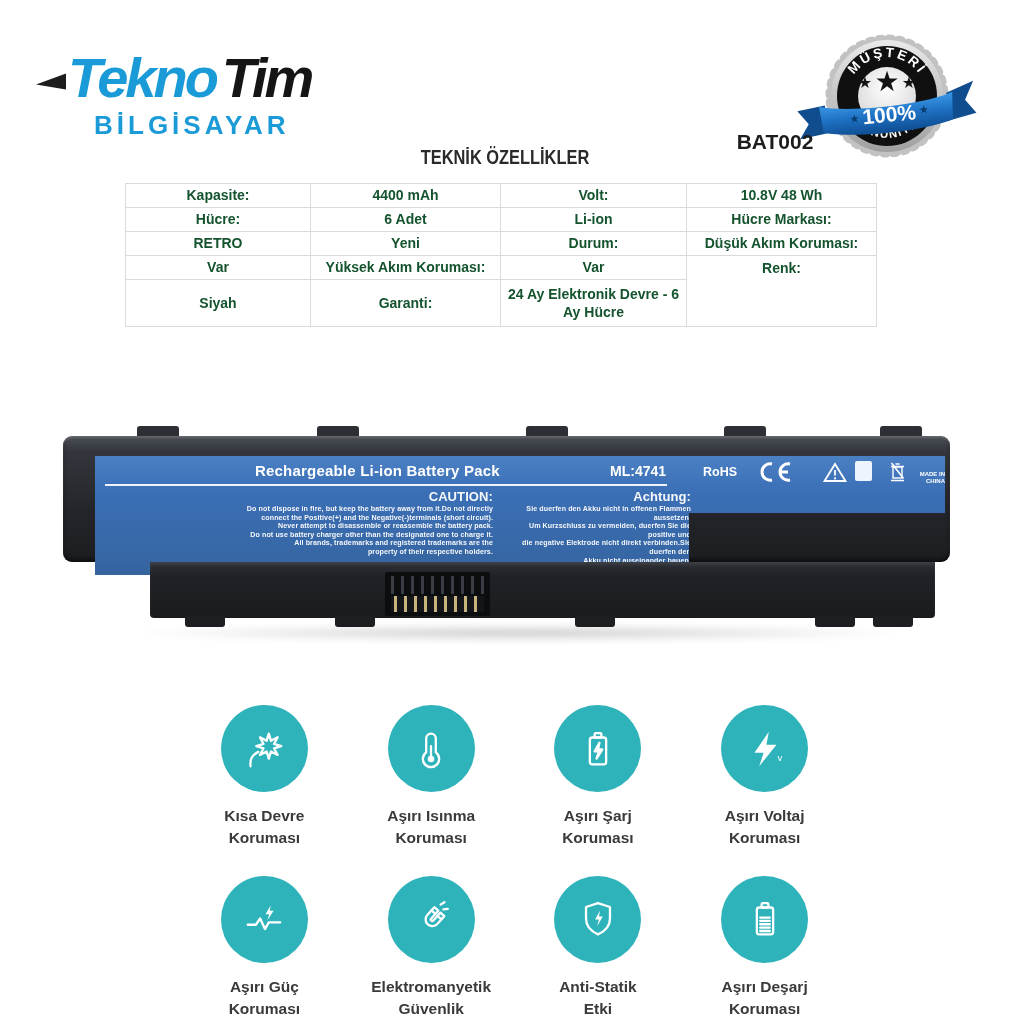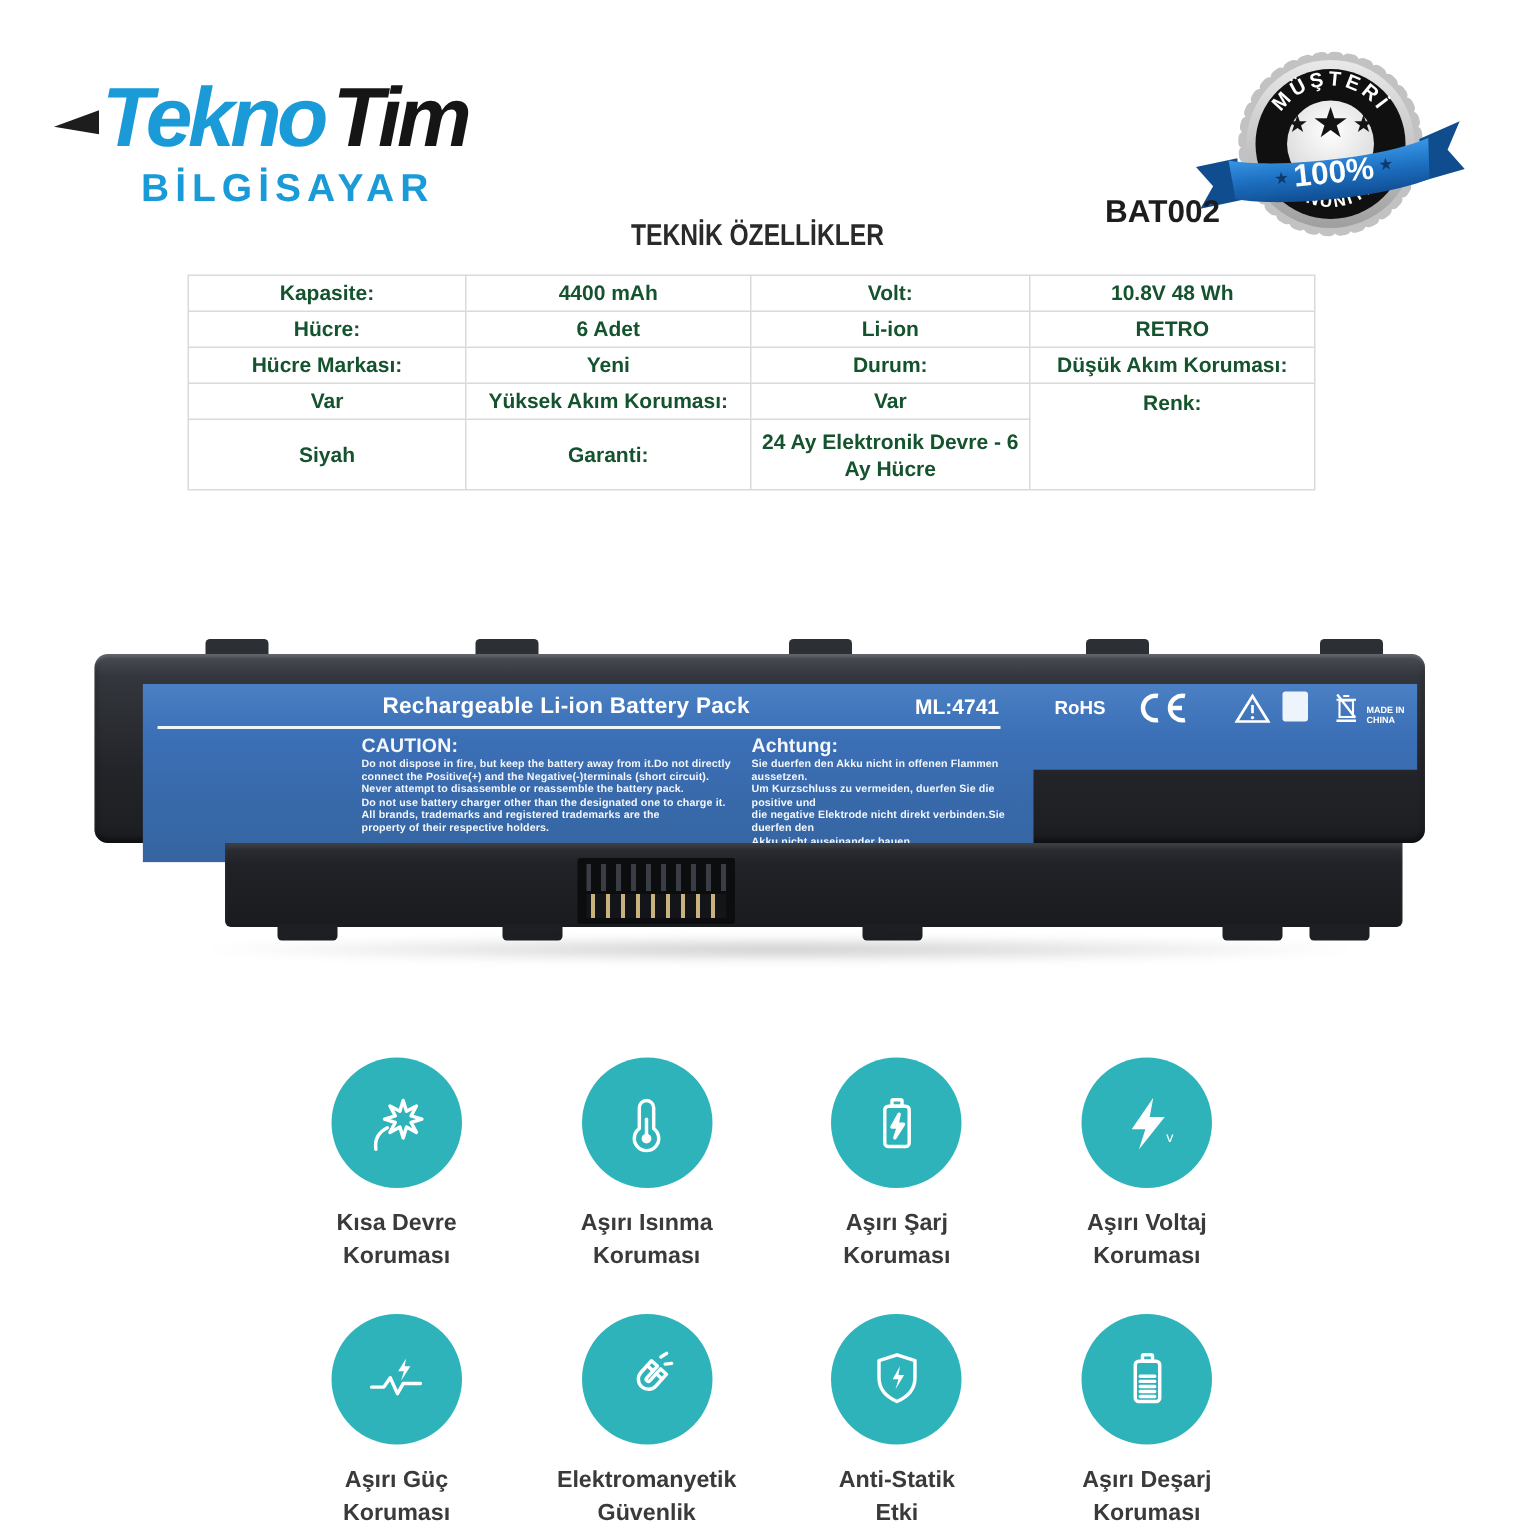--- a/index.html
+++ b/index.html
@@ -36,21 +36,21 @@
   .spec .cell.last-row{border-bottom:none;}
 
   
   .battery{position:absolute;left:55px;top:426px;width:900px;height:215px;}
   .tab{position:absolute;top:0;height:13px;width:42px;background:#2c2f34;border-radius:3px 3px 0 0;}
   .bat-upper{position:absolute;left:8px;top:10px;width:887px;height:126px;border-radius:9px;
     background:linear-gradient(#4a4e55 0%,#33363c 12%,#23252a 60%,#1b1d20 100%);
     box-shadow:inset 0 2px 2px rgba(255,255,255,.15), inset 0 -3px 4px rgba(0,0,0,.5);}
   .bat-label{position:absolute;left:40px;top:30px;width:850px;height:119px;color:#fff;
     background:linear-gradient(#4c80c4,#3b6fb6 30%,#35649f);
-    clip-path:polygon(0 0,850px 0,850px 48%,594px 48%,594px 100%,0 100%);}
+    clip-path:polygon(0 0,850px 0,850px 48%,594px 48%,594px 100%,0 100%);text-align:right;}
   .bat-title{position:absolute;left:160px;top:6px;font-weight:bold;font-size:15px;letter-spacing:.2px;}
   .bat-model{position:absolute;left:515px;top:7px;font-weight:bold;font-size:14px;}
   .bat-rule{position:absolute;left:10px;top:28px;width:562px;height:2px;background:rgba(255,255,255,.92);}
   .bat-rohs{position:absolute;left:608px;top:9px;font-weight:bold;font-size:12.5px;}
   .bat-ce{position:absolute;left:662px;top:5px;}
   .bat-tri{position:absolute;left:728px;top:6px;}
   .bat-square{position:absolute;left:760px;top:5px;width:17px;height:20px;background:#eef4fb;border-radius:2px;}
   .bat-bin{position:absolute;left:793px;top:4px;}
   .bat-mic{position:absolute;left:816px;top:15px;width:34px;font-weight:bold;font-size:6px;line-height:1.1;}
   .warn-block{position:absolute;top:33px;font-size:7.1px;font-weight:bold;line-height:1.22;
@@ -141,22 +141,22 @@
   <div class="prod-code">BAT002</div>
 
   <div class="spec">
     <div class="cell">Kapasite:</div>
     <div class="cell">4400 mAh</div>
     <div class="cell">Volt:</div>
     <div class="cell">10.8V 48 Wh</div>
     <div class="cell">Hücre:</div>
     <div class="cell">6 Adet</div>
     <div class="cell">Li-ion</div>
+    <div class="cell">Hücre Markası:</div>
     <div class="cell">RETRO</div>
-    <div class="cell">Hücre Markası:</div>
     <div class="cell">Yeni</div>
     <div class="cell">Durum:</div>
     <div class="cell">Düşük Akım Koruması:</div>
     <div class="cell">Var</div>
     <div class="cell">Yüksek Akım Koruması:</div>
     <div class="cell">Var</div>
     <div class="cell last-row">Renk:</div>
     <div class="cell last-row">Siyah</div>
     <div class="cell last-row">Garanti:</div>
     <div class="cell last-row">24 Ay Elektronik Devre - 6 Ay Hücre</div>

